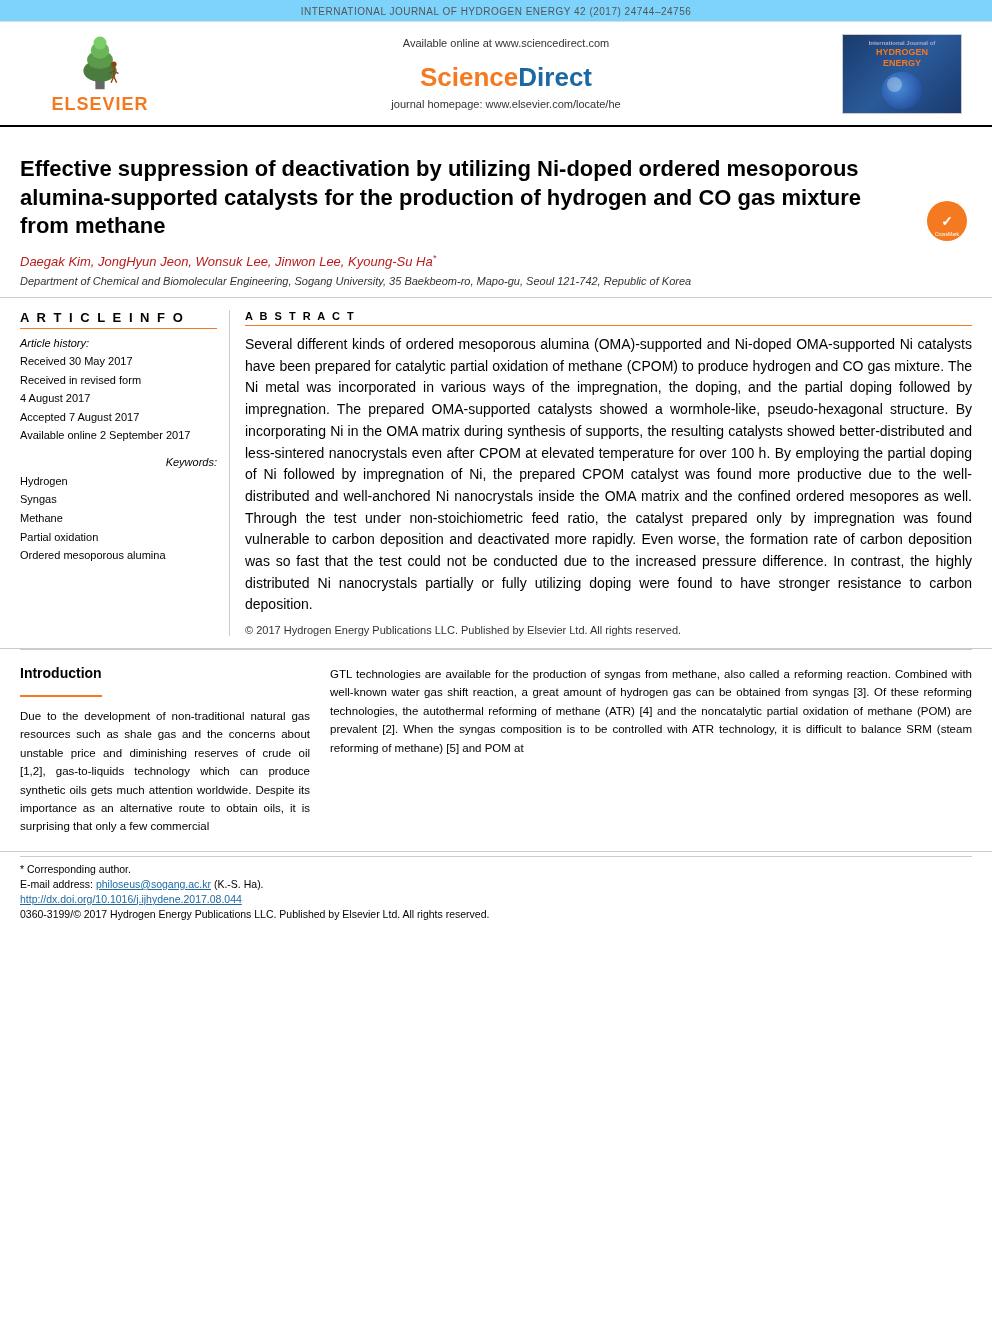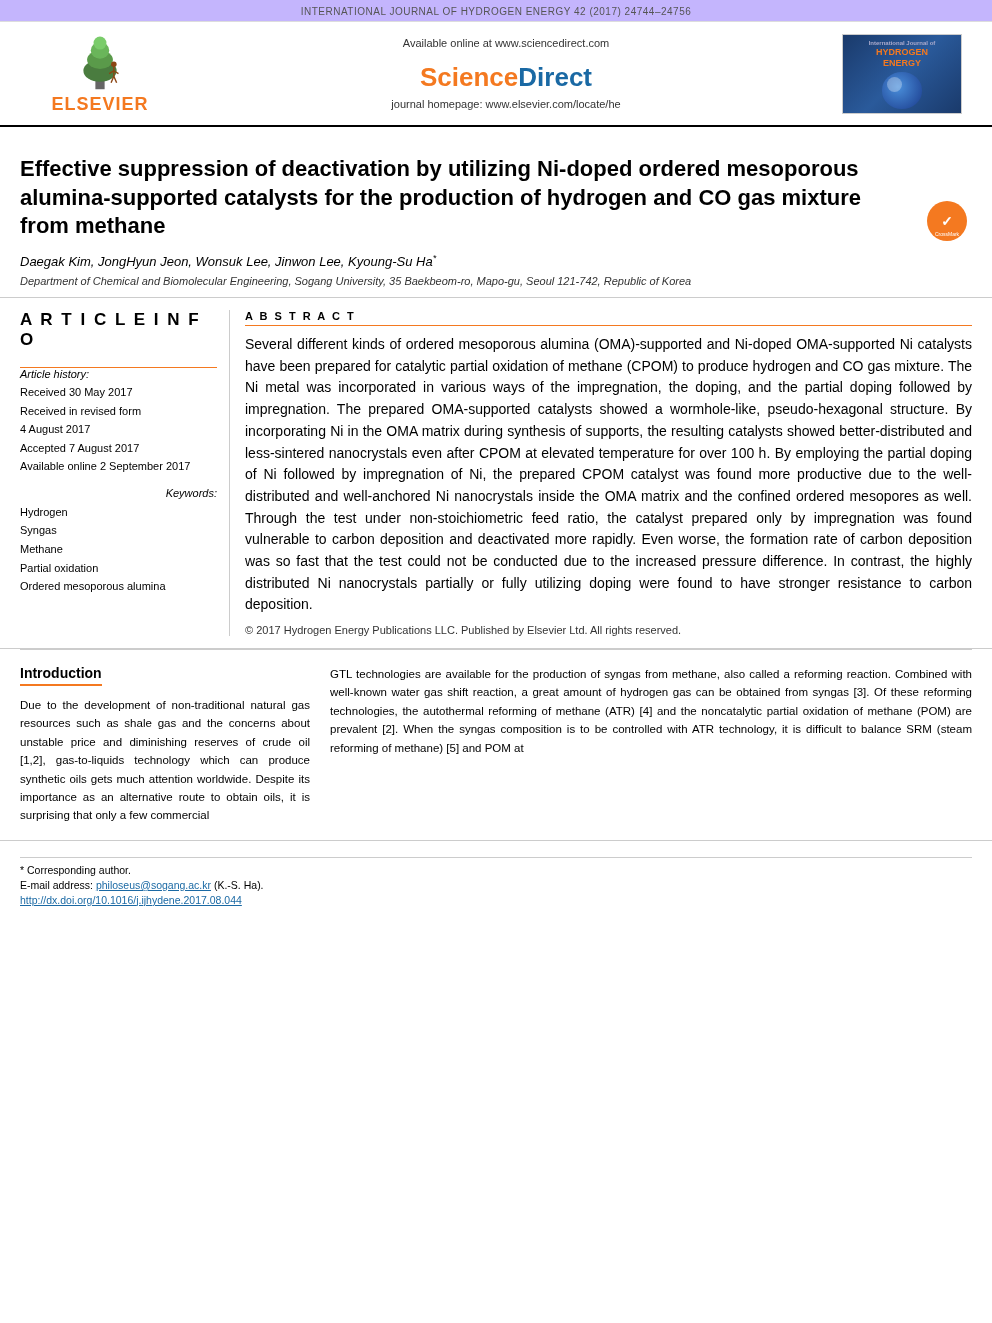--- a/index.html
+++ b/index.html
@@ -5,21 +5,21 @@
     * { margin: 0; padding: 0; box-sizing: border-box; }
     body {
       font-family: Arial, Helvetica, sans-serif;
       background: #fff;
       width: 992px;
       min-height: 1323px;
       color: #000;
       font-size: 13px;
     }
     .top-bar {
-      background: #c4b5fd;
+      background: #7dd3fc;
       text-align: center;
       padding: 6px 0 4px;
       font-size: 10px;
       color: #555;
       letter-spacing: 0.5px;
       border-bottom: 1px solid #ddd;
     }
     .header-section {
       display: flex;
       align-items: center;
@@ -132,21 +132,21 @@
     }
     .article-title {
       font-size: 22px;
       font-weight: bold;
       color: #000;
       line-height: 1.3;
       margin-bottom: 12px;
     }
     .authors {
       font-size: 13px;
-      color: #000000;
+      color: #b91c1c;
       font-style: italic;
       margin-bottom: 6px;
     }
     .affiliation {
       font-size: 11px;
       color: #333;
       font-style: italic;
     }
     .crossmark {
       width: 50px;
@@ -165,66 +165,67 @@
       gap: 15px;
       border-bottom: 1px solid #ccc;
     }
     .article-info {
       width: 210px;
       flex-shrink: 0;
       border-right: 1px solid #ccc;
       padding-right: 12px;
     }
     .section-heading {
-      font-size: 17px;
-      letter-spacing: 2px;
-      font-weight: bold;
-      color: #000;
-      border-bottom: 1px solid #f47920;
-      padding-bottom: 17px;
-    }
-    .article-history-label {
-      font-size: 11px;
-      font-style: italic;
-      color: #000;
-      margin-bottom: 4px;
-    }
-    .history-item {
-      font-size: 11px;
-      color: #000;
-      line-height: 1.5;
-      margin-bottom: 2px;
-    }
-    .keywords-section {
-      margin-top: 12px;
-    }
-    .keyword-label {
-      font-size: 11px;
-      font-style: italic;
-      color: #000;
-      margin-bottom: 4px;
-      text-align: right;
-    }
-    .keyword-item {
-      font-size: 11px;
-      color: #000;
-      line-height: 1.7;
-    }
-    .abstract-section {
-      flex: 1;
-    }
-    .abstract-heading {
-      font-size: 11px;
+      font-size: 13px;
       letter-spacing: 2px;
       font-weight: bold;
       color: #000;
       margin-bottom: 8px;
       border-bottom: 1px solid #f47920;
       padding-bottom: 3px;
     }
+    .article-history-label {
+      font-size: 11px;
+      font-style: italic;
+      color: #000;
+      margin-bottom: 4px;
+    }
+    .history-item {
+      font-size: 11px;
+      color: #000;
+      line-height: 1.5;
+      margin-bottom: 2px;
+    }
+    .keywords-section {
+      margin-top: 12px;
+    }
+    .keyword-label {
+      font-size: 11px;
+      font-style: italic;
+      color: #000;
+      margin-bottom: 4px;
+      text-align: right;
+    }
+    .keyword-item {
+      font-size: 11px;
+      color: #000;
+      line-height: 1.7;
+    }
+    .abstract-section {
+      flex: 1;
+    }
+    .abstract-heading {
+      font-size: 11px;
+      letter-spacing: 2px;
+      font-weight: bold;
+      color: #000;
+      margin-bottom: 8px;
+      border-bottom: 1px solid #f47920;
+      padding-bottom: 3px;
+    }
     .abstract-text {
       font-size: 14px;
       color: #000;
       line-height: 1.55;
       text-align: justify;
     }
     .copyright-line {
       font-size: 11px;
       color: #333;
       margin-top: 8px;
@@ -240,32 +241,32 @@
       flex-shrink: 0;
     }
     .intro-right {
       flex: 1;
     }
     .intro-heading {
       font-size: 14px;
       font-weight: bold;
       color: #000;
       border-bottom: 2px solid #f47920;
-      padding-bottom: 3px;
+      padding-bottom: 14px;
       margin-bottom: 10px;
       display: inline-block;
     }
     .intro-text {
       font-size: 11.5px;
       color: #000;
       line-height: 1.6;
       text-align: justify;
     }
     .footnote-section {
-      padding: 16px 20px;
+      padding: 4px 20px;
       border-top: 1px solid #ccc;
       font-size: 10.5px;
       color: #000;
     }
     .footnote-line {
       margin-bottom: 3px;
     }
     .footnote-link {
       color: #1a69a4;
       text-decoration: underline;
@@ -394,13 +395,16 @@
     <span>* Corresponding author.</span>
   </div>
   <div class="footnote-line">
     <span>E-mail address:</span>
     <a class="footnote-link">philoseus@sogang.ac.kr</a>
     <span>(K.-S. Ha).</span>
   </div>
   <div class="footnote-line">
     <a class="footnote-link">http://dx.doi.org/10.1016/j.ijhydene.2017.08.044</a>
   </div>
+  <div class="footnote-line">
+    <span>0360-3199/© 2017 Hydrogen Energy Publications LLC. Published by Elsevier Ltd. All rights reserved.</span>
+  </div>
 </div>
 
 </body></html>

